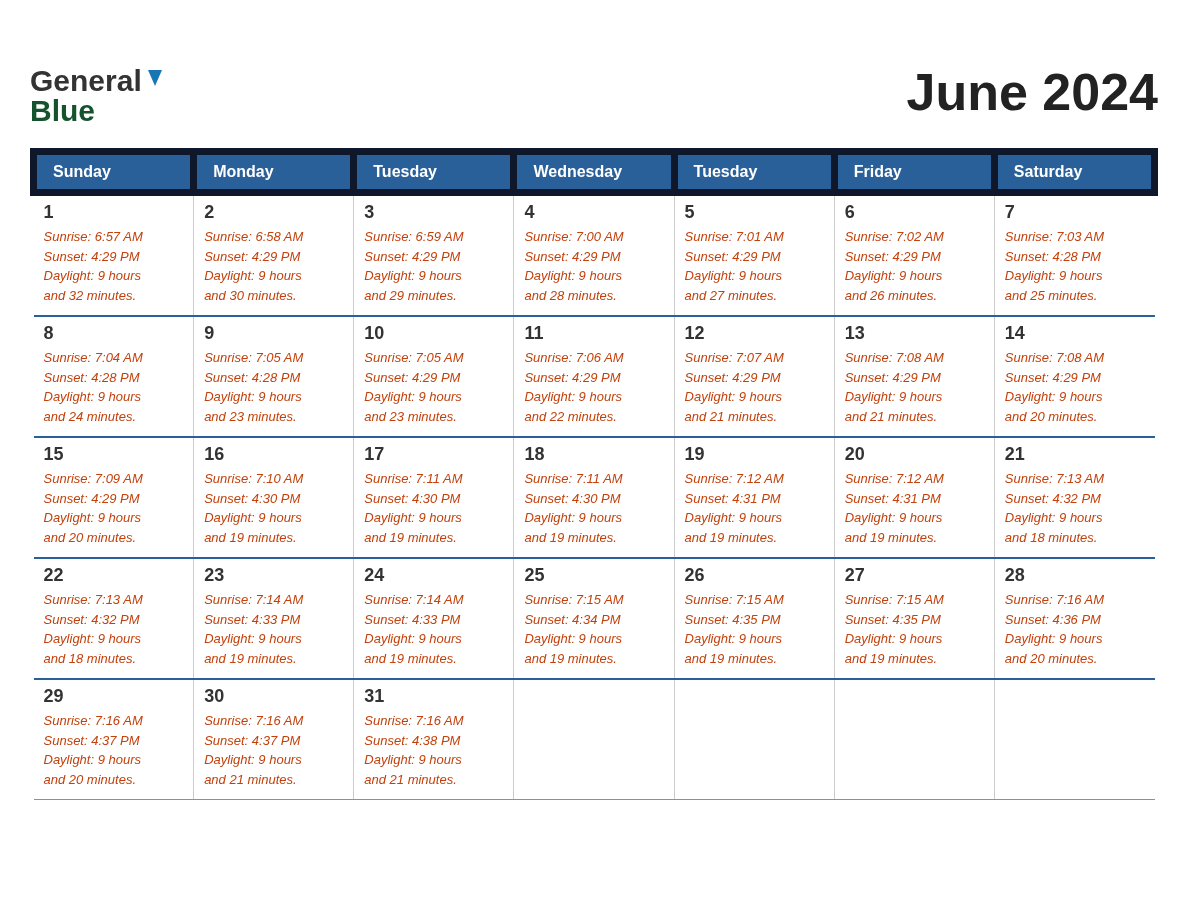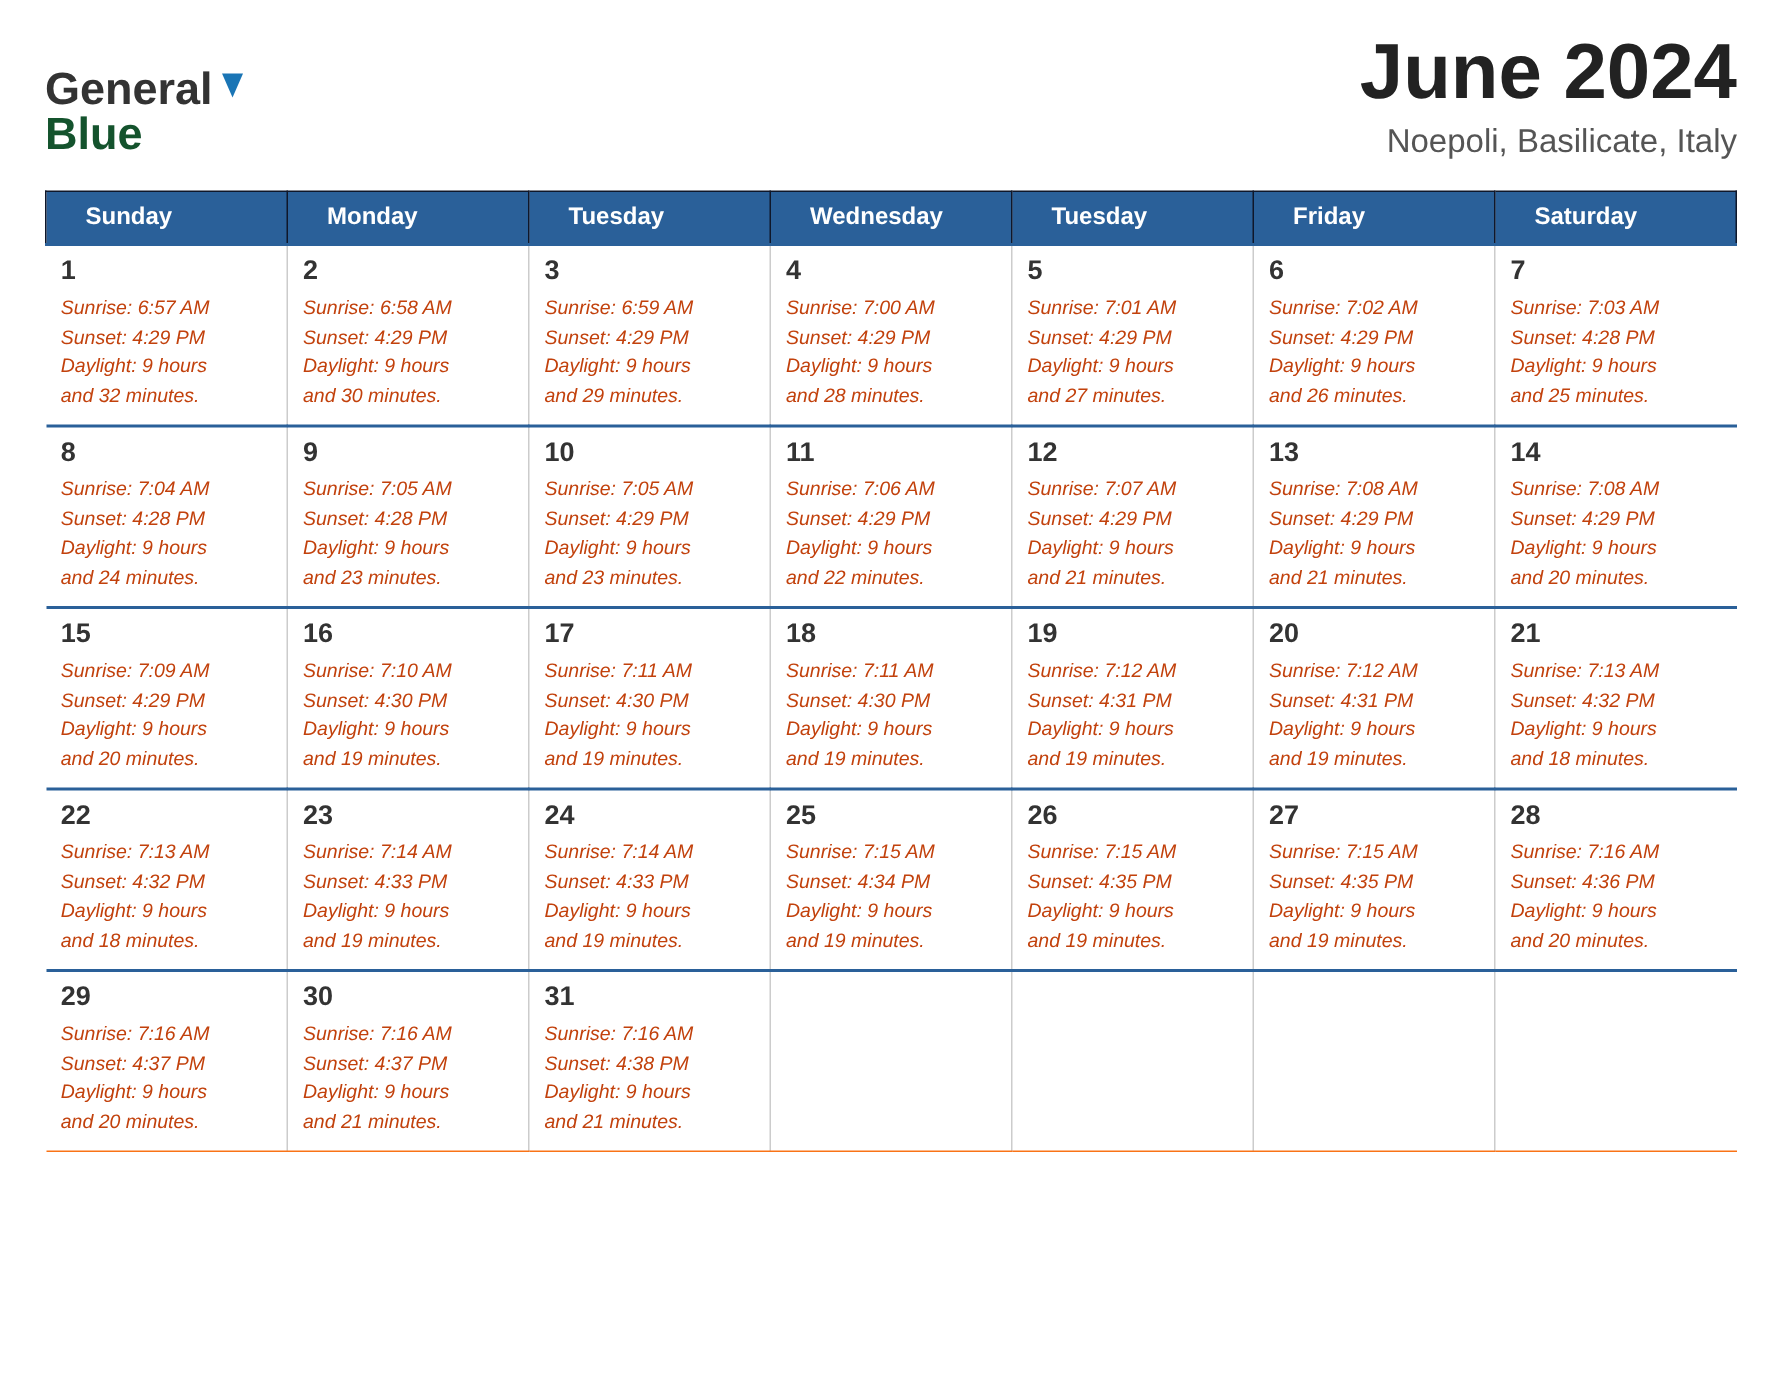--- a/index.html
+++ b/index.html
@@ -6,22 +6,23 @@
     body {
       font-family: Arial, sans-serif;
       background: #fff;
       width: 1188px;
       min-height: 918px;
       padding: 20px 30px;
     }
     .header {
       display: flex;
       justify-content: space-between;
-      align-items: flex-end;
+      align-items: flex-start;
       margin-bottom: 20px;
+      margin-top: 44px;
     }
     .logo {
       display: flex;
       flex-direction: column;
       align-items: flex-start;
     }
     .title-section {
       text-align: right;
     }
     .month-title {
@@ -40,23 +41,23 @@
       border-collapse: collapse;
       table-layout: fixed;
     }
     thead tr {
       background-color: #2a6099;
     }
     thead th {
       color: #fff;
       font-size: 16px;
       font-weight: bold;
-      padding: 8px 26px;
+      padding: 8px 16px;
       text-align: left;
-      border: 1px solid #0f172a;
+      border: 7px solid #0f172a;
     }
     tbody tr {
       border-top: 2px solid #2a6099;
     }
     tbody td {
       vertical-align: top;
       padding: 6px 10px 10px;
       border-right: 1px solid #ccc;
       font-size: 13px;
       color: #333;
@@ -91,21 +92,20 @@
     <div style="display:flex; align-items:center;">
       <span style="font-size:30px; font-weight:bold; color:#333;">General</span>
       <svg width="22" height="22" viewBox="0 0 22 22" style="margin-left:2px; margin-top:-4px;">
         <polygon points="4,2 18,2 11,18" fill="#1a75b5"></polygon>
       </svg>
     </div>
     <span style="font-size:30px; font-weight:bold; color:#14532d; margin-top:-4px;">Blue</span>
   </div>
   <div class="title-section">
     <div class="month-title">June 2024</div>
-    <div class="location">Noepoli, Basilicate, Italy</div>
   </div>
 </div>
 
 <table>
   <thead>
     <tr>
       <th>Sunday</th>
       <th>Monday</th>
       <th>Tuesday</th>
       <th>Wednesday</th>

